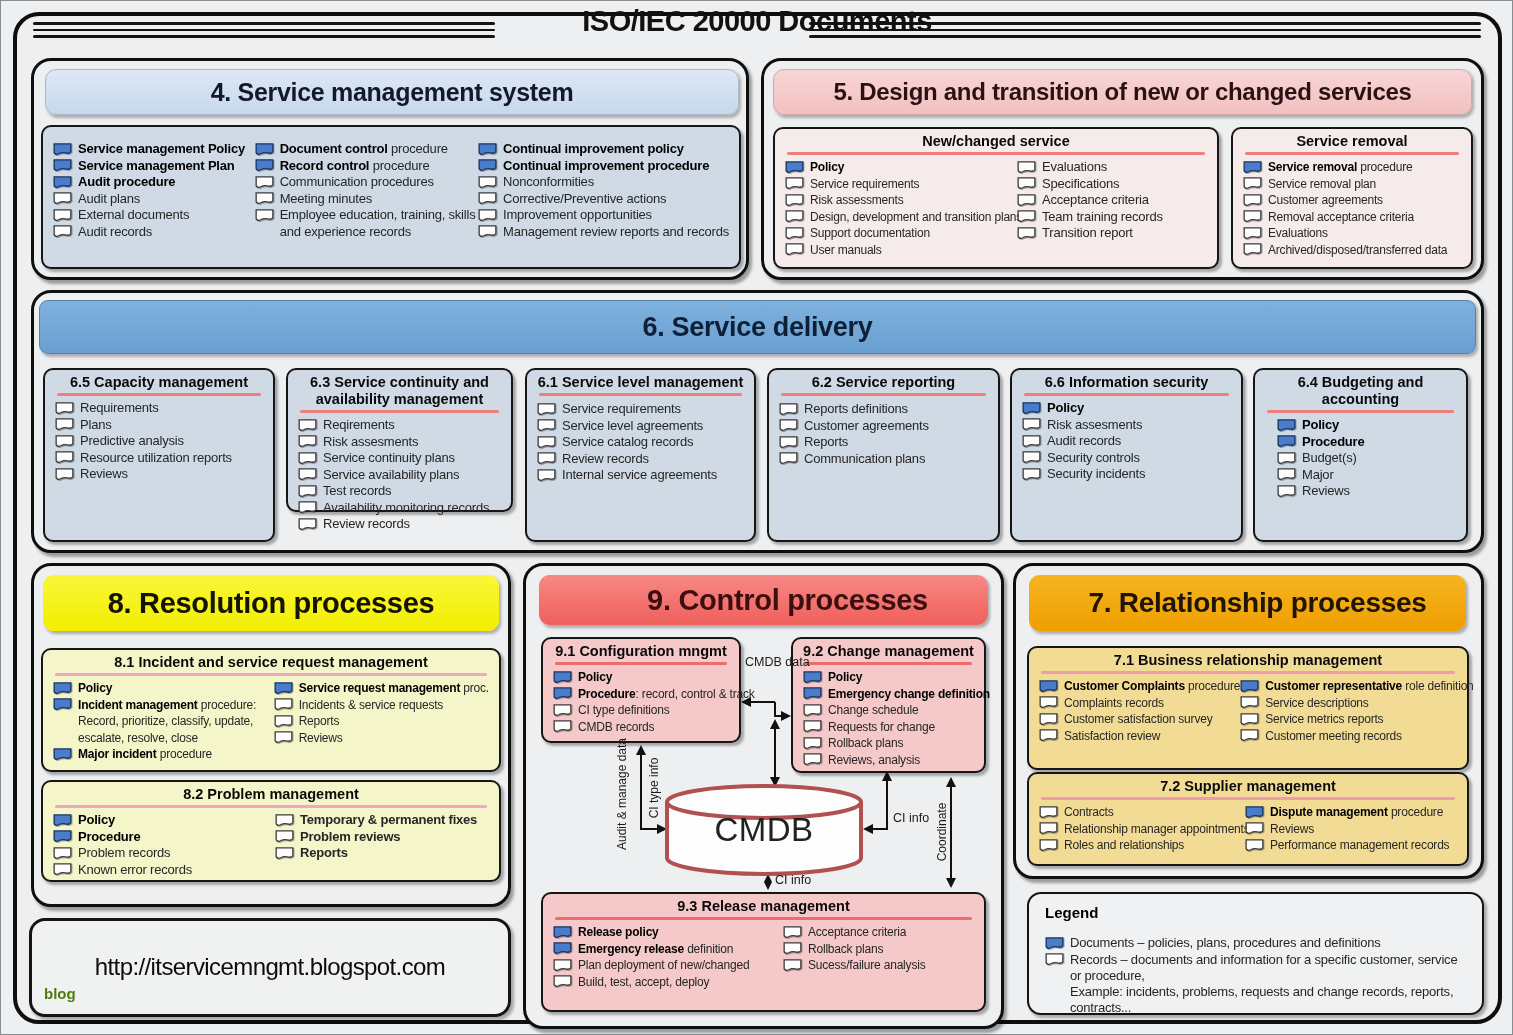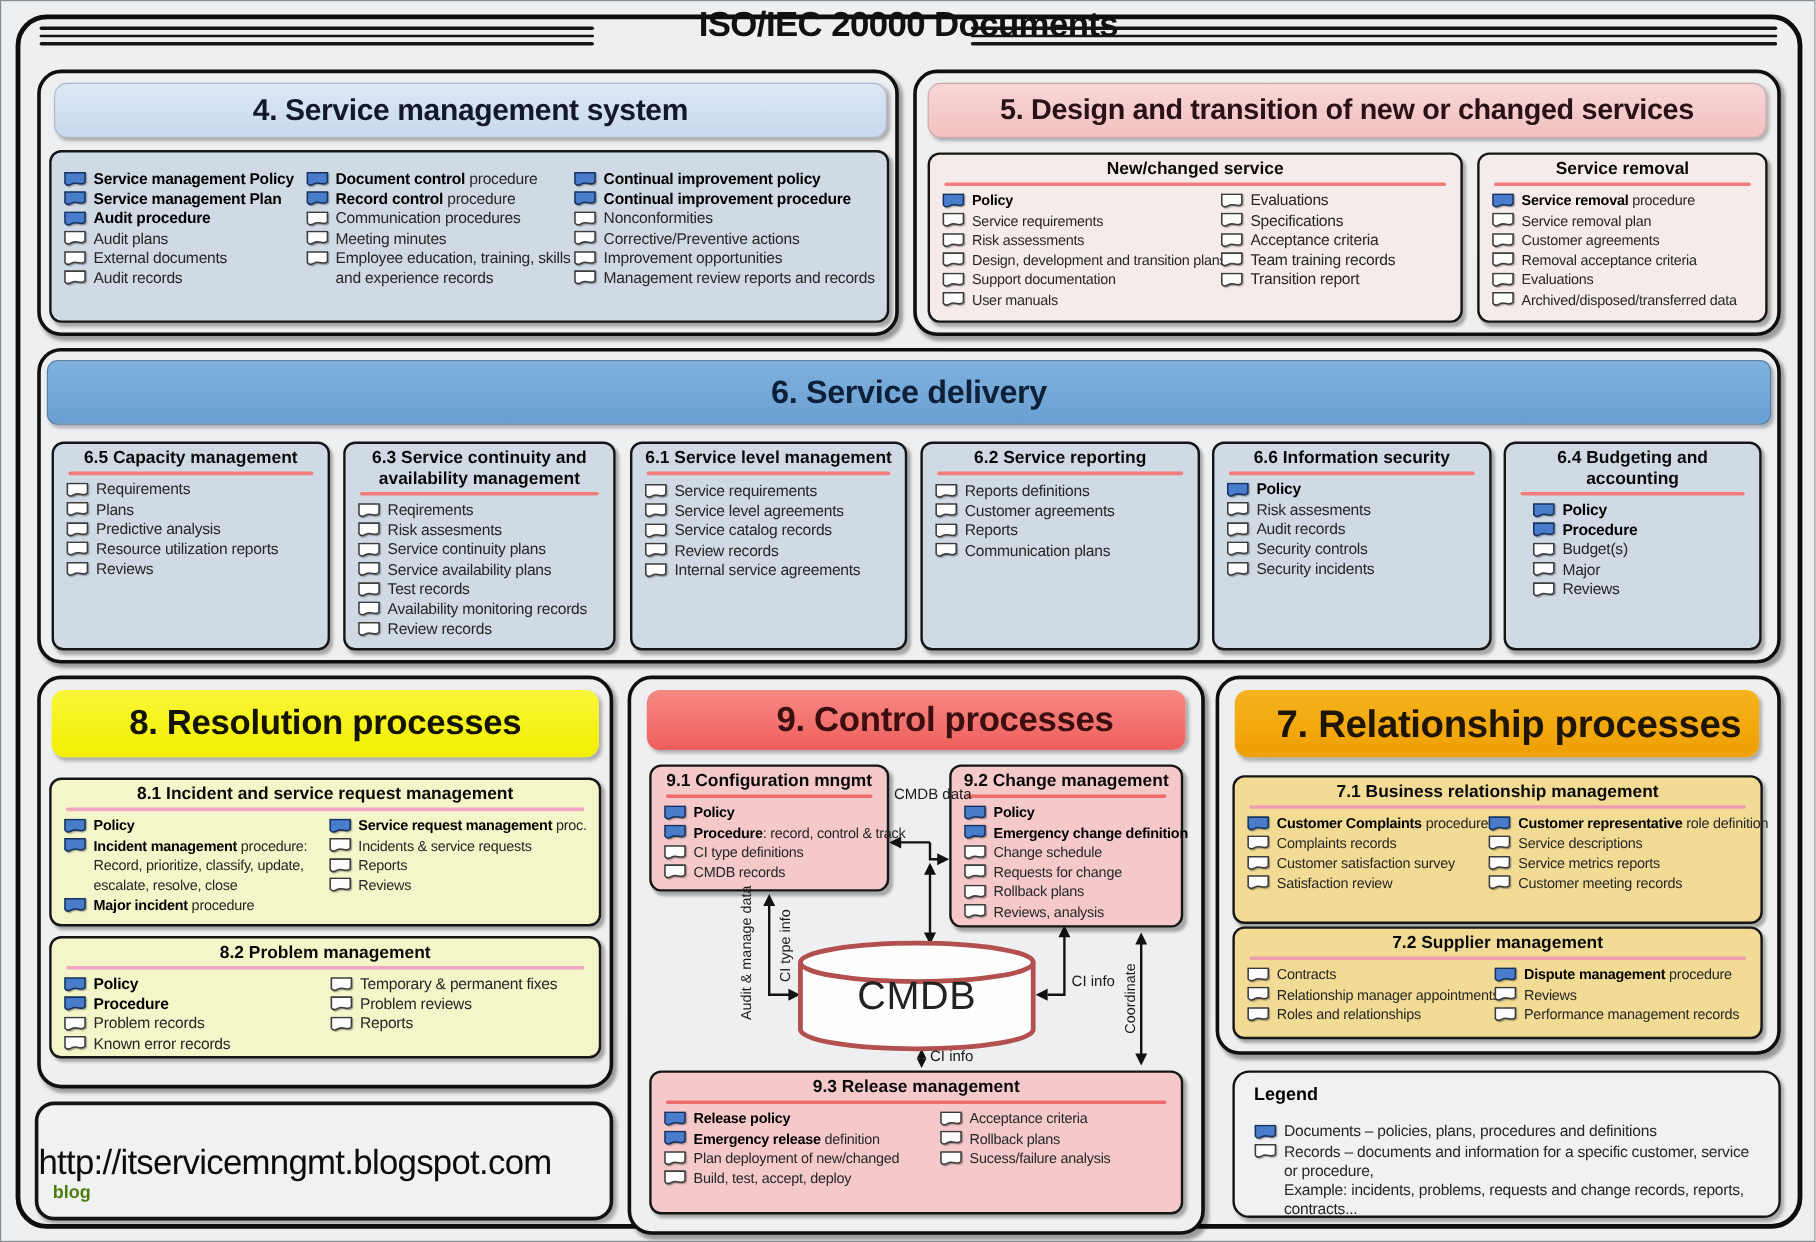--- a/index.html
+++ b/index.html
@@ -22,21 +22,21 @@
 
   
   .hdr { display:flex; align-items:center; justify-content:center; font-weight:bold;
          border-radius:11px; box-sizing:border-box; box-shadow:2px 2.5px 3px rgba(0,0,0,0.28);
          letter-spacing:-0.3px; }
   .hdr-s4 { background:linear-gradient(#dde8f6,#c7d8ed); color:#14182c; font-size:25px; border:1px solid #aab8c8; }
   .hdr-s5 { background:linear-gradient(#f8d6d6,#f2c0c0); color:#2a1214; font-size:24px; border:1px solid #d0a8a8; }
   .hdr-s6 { background:linear-gradient(#7fb1dd,#699fd2); color:#0e1f38; font-size:27px; border:1px solid #5580a8; border-radius:9px; }
   .hdr-s8 { background:linear-gradient(#f9f63a,#f2ef00); color:#141400; font-size:29px; }
   .hdr-s9 { background:linear-gradient(#f68984,#ef5f5d); color:#3b0f10; font-size:29px;padding-left:48px; }
-  .hdr-s7 { background:linear-gradient(#f6b41f,#ee9f02); color:#1f1503; font-size:32px;padding-left:20px; }
+  .hdr-s7 { background:linear-gradient(#f6b41f,#ee9f02); color:#1f1503; font-size:28px;padding-left:20px; }
 
   
   .subbox { border:2px solid #161616; border-radius:10px; box-sizing:border-box;
             box-shadow:2.5px 3px 2.5px rgba(0,0,0,0.3); padding:4px 10px 2px; }
   .bg-blue  { background:#cfdae5; }
   .bg-pink  { background:#f6ebeb; }
   .bg-rose  { background:#f5c9c9; }
   .bg-cream { background:#f5f5ca; }
   .bg-gold  { background:#f2dc95; }
   .bg-plain { background:#eff1f2; }
@@ -63,21 +63,21 @@
   
   .alabel { font-size:12.5px; color:#1a1a1a; white-space:nowrap; }
   .vlabel { font-size:12px; color:#1a1a1a; text-align:center; white-space:nowrap;
             transform:rotate(-90deg); transform-origin:center; }
   .cmdb-data-label { width:52px; text-align:center; line-height:17px; }
   .cmdb-text { font-size:33px; color:#222; text-align:center; letter-spacing:0.5px; }
 
   
   .url-box { border:3px solid #141414; border-radius:16px; background:#f0f1f1;
              box-sizing:border-box; box-shadow:2.5px 3px 3px rgba(0,0,0,0.3); }
-  .url-text { width:100%; font-size:29px; color:#0c0c0c; letter-spacing:-0.6px; }
+  .url-text { width:100%; text-align:center; font-size:24px; color:#0c0c0c; letter-spacing:-0.6px; }
   .watermark { font-size:15px; color:#4d7c0f;font-weight:bold; }
   .legend-box { border:2.5px solid #141414; border-radius:14px; box-sizing:border-box;
                 box-shadow:2.5px 3px 3px rgba(0,0,0,0.3); padding:10px 16px; }
   .legend-title { font-size:15px; font-weight:bold; color:#000; margin-bottom:14px; }
   .legend-box .doc-label { white-space:normal; }
   .legend-box .doc-item { line-height:16px; }
 
   svg.overlay { pointer-events:none; }
   svg.overlay line, svg.overlay path.arrowline { stroke:#111; stroke-width:2; fill:none; }
   svg.overlay polygon { fill:#111; }
@@ -452,21 +452,21 @@
         <li class="doc-item">
     <span class="doc-icon white">
       <svg viewBox="0 0 20 14" width="19" height="13" aria-hidden="true">
         <path d="M1,1 H19 V9.6 C15.5,13.6 11.5,8.2 7,11.1 C4.2,12.9 2,11.9 1,10.5 Z"></path>
       </svg>
     </span>
     <span class="doc-label"><b class="doc-bold"></b><span class="doc-text">Reviews</span></span>
   </li>
       </ul>
   </div>
-  <div class="abs subbox bg-blue" style="left:285px; top:367px; width:227px; height:174px;">
+  <div class="abs subbox bg-blue" style="left:285px; top:367px; width:227px; height:144px;">
     <div class="subtitle">6.3 Service continuity and availability management</div>
     <div class="rule rule-red"></div>
     <ul class="doc-list">
         <li class="doc-item">
     <span class="doc-icon white">
       <svg viewBox="0 0 20 14" width="19" height="13" aria-hidden="true">
         <path d="M1,1 H19 V9.6 C15.5,13.6 11.5,8.2 7,11.1 C4.2,12.9 2,11.9 1,10.5 Z"></path>
       </svg>
     </span>
     <span class="doc-label"><b class="doc-bold"></b><span class="doc-text">Reqirements</span></span>
@@ -813,21 +813,21 @@
   </li>
           <li class="doc-item">
     <span class="doc-icon white">
       <svg viewBox="0 0 20 14" width="19" height="13" aria-hidden="true">
         <path d="M1,1 H19 V9.6 C15.5,13.6 11.5,8.2 7,11.1 C4.2,12.9 2,11.9 1,10.5 Z"></path>
       </svg>
     </span>
     <span class="doc-label"><b class="doc-bold"></b><span class="doc-text">Known error records</span></span>
   </li>
         </ul>
-      <ul class="doc-list" style="flex:1;">
+      <ul class="doc-list" style="flex:1;font-weight:bold;">
           <li class="doc-item">
     <span class="doc-icon white">
       <svg viewBox="0 0 20 14" width="19" height="13" aria-hidden="true">
         <path d="M1,1 H19 V9.6 C15.5,13.6 11.5,8.2 7,11.1 C4.2,12.9 2,11.9 1,10.5 Z"></path>
       </svg>
     </span>
     <span class="doc-label"><b class="doc-bold"></b><span class="doc-text">Temporary &amp; permanent fixes</span></span>
   </li>
           <li class="doc-item">
     <span class="doc-icon white">

